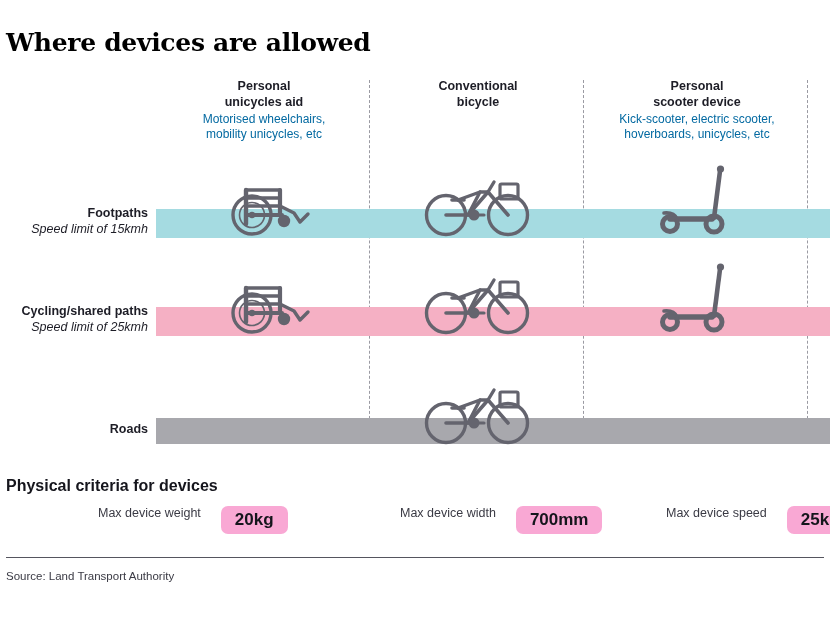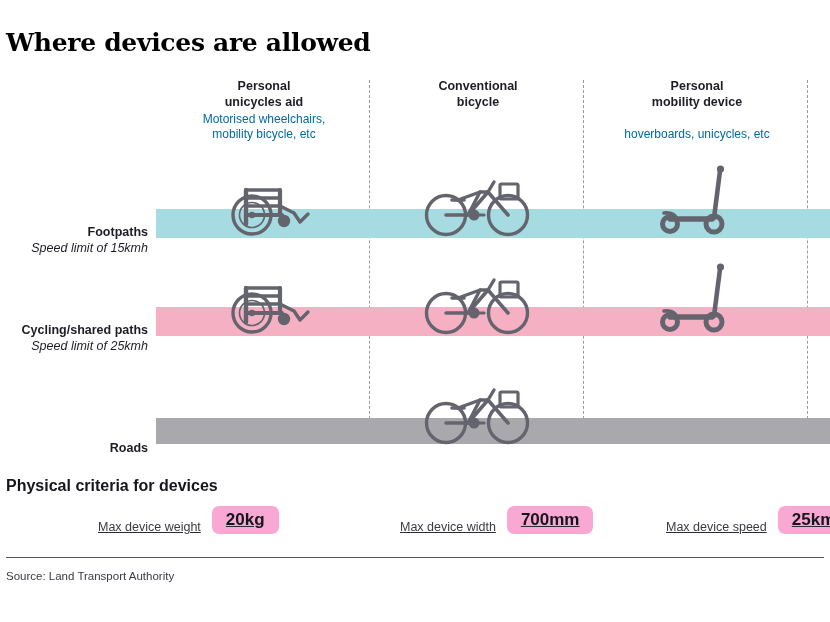--- a/index.html
+++ b/index.html
@@ -95,21 +95,20 @@
     left: 0;
     width: 148px;
     text-align: right;
     line-height: 1.3;
   }
   .row-label .rl-title {
     font-size: 12.5px;
     font-weight: bold;
     color: #1d1d26;
     white-space: nowrap;
-    margin-top: 19px;
   }
   .row-label .rl-sub {
     font-size: 12.5px;
     font-style: italic;
     font-weight: normal;
     color: #1d1d26;
     white-space: nowrap;
   }
   .row-label.r1 { top: 133px; }
   .row-label.r2 { top: 231px; }
@@ -136,24 +135,23 @@
   .criteria-row {
     position: absolute;
     top: 506px;
     left: 0;
     width: 830px;
     height: 34px;
   }
   .criterion {
     position: absolute;
     display: flex;
-    align-items: flex-end;
-    gap: 11px;
+    align-items: flex-start;
+    gap: 20px;
     white-space: nowrap;
-    text-decoration: underline;
   }
   .criterion .crit-label {
     font-size: 12.5px;
     color: #3a3a44;
   }
   .criterion .crit-pill {
     background: #f9a8d4;
     color: #15151c;
     font-size: 17px;
     font-weight: bold;
@@ -195,38 +193,38 @@
     <div class="divider d2"></div>
     <div class="divider d3"></div>
 
     <div class="col-head c1">
       <div class="ch-title">
         <span>Personal</span><br>
         <span>unicycles aid</span>
       </div>
       <div class="ch-sub">
         <span>Motorised wheelchairs,</span><br>
-        <span>mobility bicycle, etc</span>
+        <span>mobility unicycles, etc</span>
       </div>
     </div>
 
     <div class="col-head c2">
       <div class="ch-title">
         <span>Conventional</span><br>
         <span>bicycle</span>
       </div>
     </div>
 
     <div class="col-head c3">
       <div class="ch-title">
         <span>Personal</span><br>
-        <span>mobility device</span>
+        <span>scooter device</span>
       </div>
       <div class="ch-sub">
-        <br>
+        <span>Kick-scooter, electric scooter,</span><br>
         <span>hoverboards, unicycles, etc</span>
       </div>
     </div>
 
     <div class="band teal"></div>
     <div class="band pink"></div>
     <div class="band gray"></div>
 
     <div class="row-label r1">
       <div class="rl-title">Footpaths</div>

